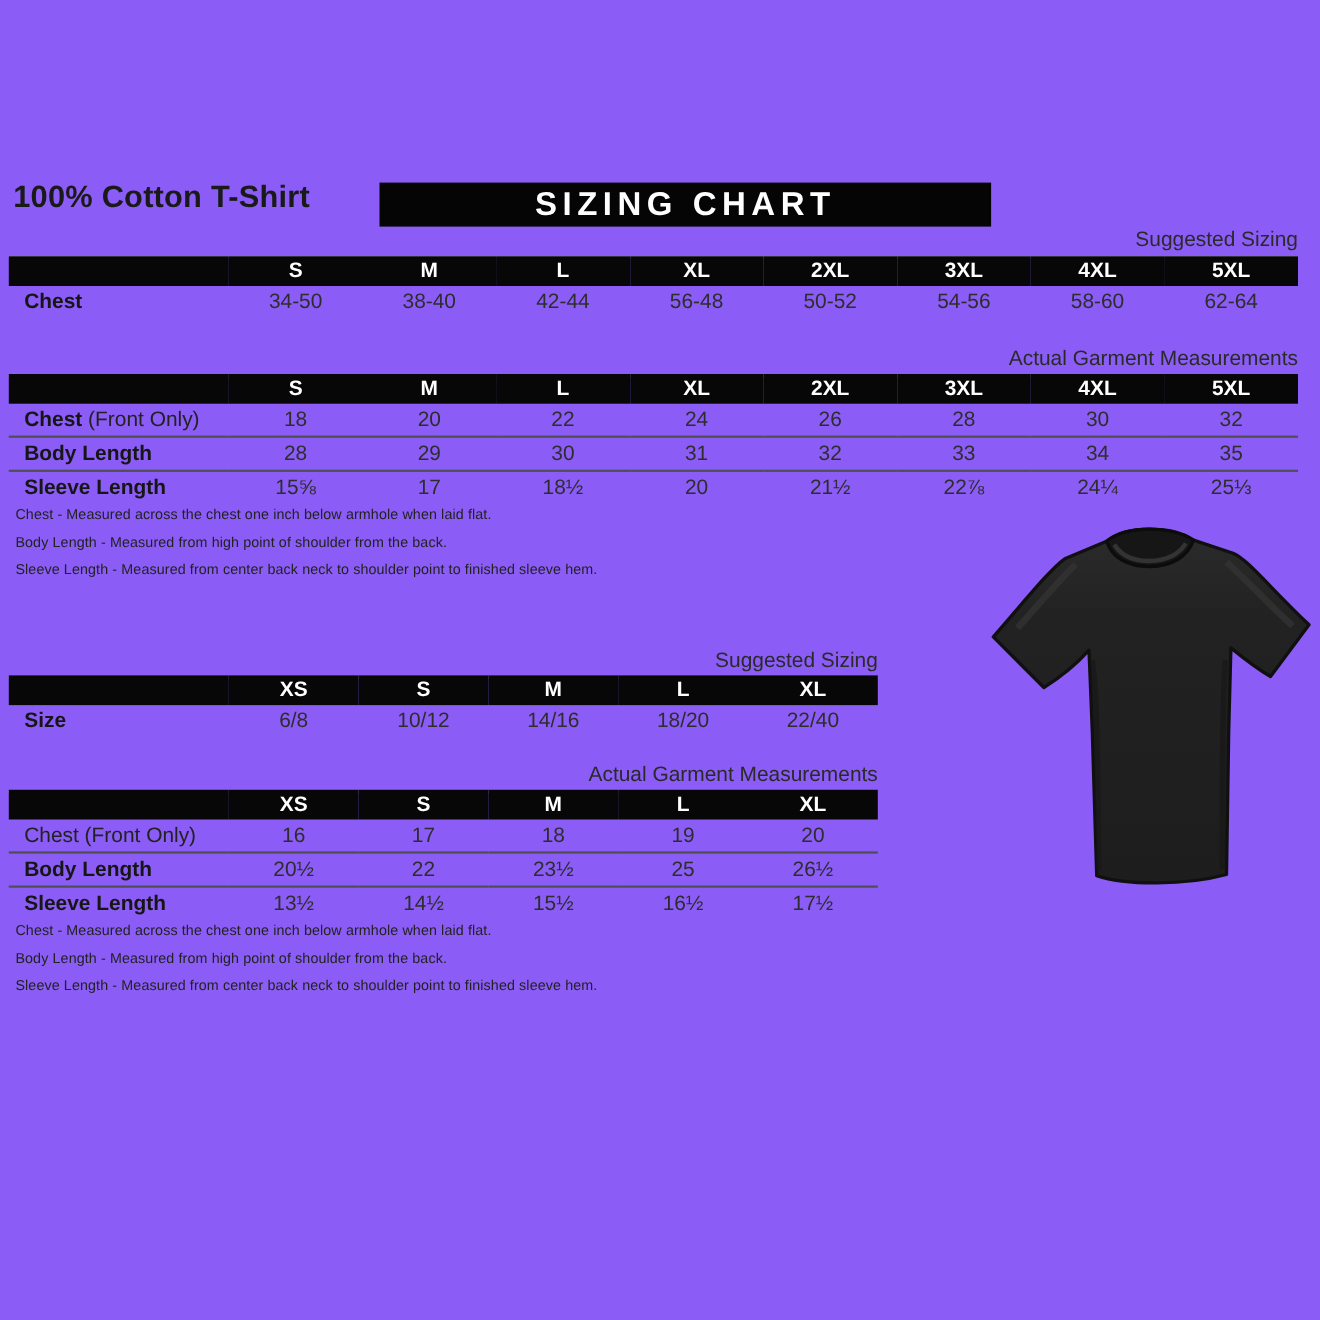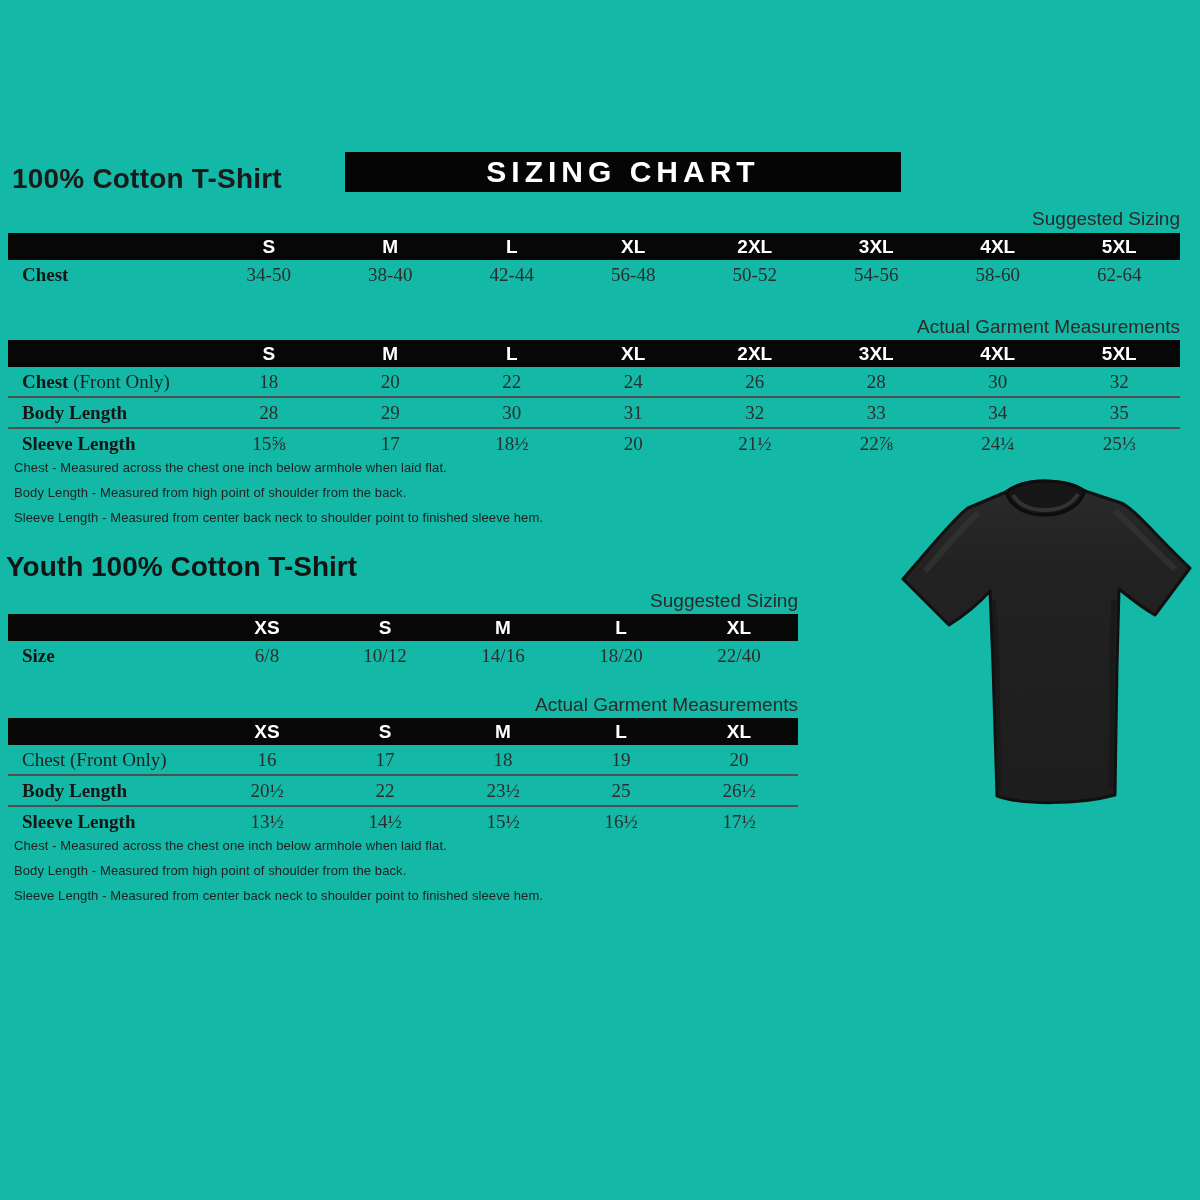--- a/index.html
+++ b/index.html
@@ -1,21 +1,21 @@
 <!DOCTYPE html>
 <html><head>
 <meta charset="utf-8">
 <style>
   html, body { margin: 0; padding: 0; background: #ffffff; }
   body { font-family: "Liberation Sans", sans-serif; color: #1c1c1c; }
   .page {
     position: relative;
     width: 1200px;
     height: 1200px;
-    background: #14b8a6;
+    background: #8b5cf6;
     overflow: hidden;
   }
   .abs { position: absolute; }
 
   .main-title {
     font-size: 28px;
     font-weight: bold;
     color: #1a1a1a;
     margin: 0;
     letter-spacing: 0.2px;
@@ -52,21 +52,20 @@
     text-align: center;
     padding: 0;
   }
   table.size-table col.label-col { width: 200px; }
   table.size-table tbody td {
     font-size: 19px;
     color: #2d2d2d;
     text-align: center;
     padding: 4px 0 3px 0;
     height: 22px;
-    font-family: Liberation Serif, serif;
   }
   table.size-table tbody td.row-label {
     text-align: left;
     padding-left: 14px;
     color: #222;
   }
   table.size-table tbody td.row-label b { color: #161616; }
   table.size-table tbody tr + tr td { border-top: 2px solid #4f4f4f; }
 
   .notes p {
@@ -82,21 +81,21 @@
     margin: 0;
   }
   .tshirt-wrap { width: 305px; height: 352px; }
 </style>
 </head>
 <body>
 
 <div class="page">
 
   <h1 class="main-title abs" style="left:12px; top:163px;">100% Cotton T-Shirt</h1>
-  <div class="banner abs" style="left:345px; top:152px; width:556px;">SIZING CHART</div>
+  <div class="banner abs" style="left:345px; top:166px; width:556px;">SIZING CHART</div>
 
   <div class="section-label abs" style="left:8px; top:208px; width:1172px;">Suggested Sizing</div>
   <table class="size-table abs" style="left:8px; top:233px; width:1172px;">
       <colgroup>
         <col class="label-col">
         <col>
         <col>
         <col>
         <col>
         <col>
@@ -194,21 +193,20 @@
         </tr>
       </tbody>
     </table>
 
   <div class="notes abs" style="left:14px; top:460px; width:860px;">
       <p>Chest - Measured across the chest one inch below armhole when laid flat.</p>
       <p>Body Length - Measured from high point of shoulder from the back.</p>
       <p>Sleeve Length - Measured from center back neck to shoulder point to finished sleeve hem.</p>
     </div>
 
-  <h2 class="youth-title abs" style="left:6px; top:551px;">Youth 100% Cotton T-Shirt</h2>
 
   <div class="section-label abs" style="left:8px; top:590px; width:790px;">Suggested Sizing</div>
   <table class="size-table abs" style="left:8px; top:614px; width:790px;">
       <colgroup>
         <col class="label-col">
         <col>
         <col>
         <col>
         <col>
         <col>

